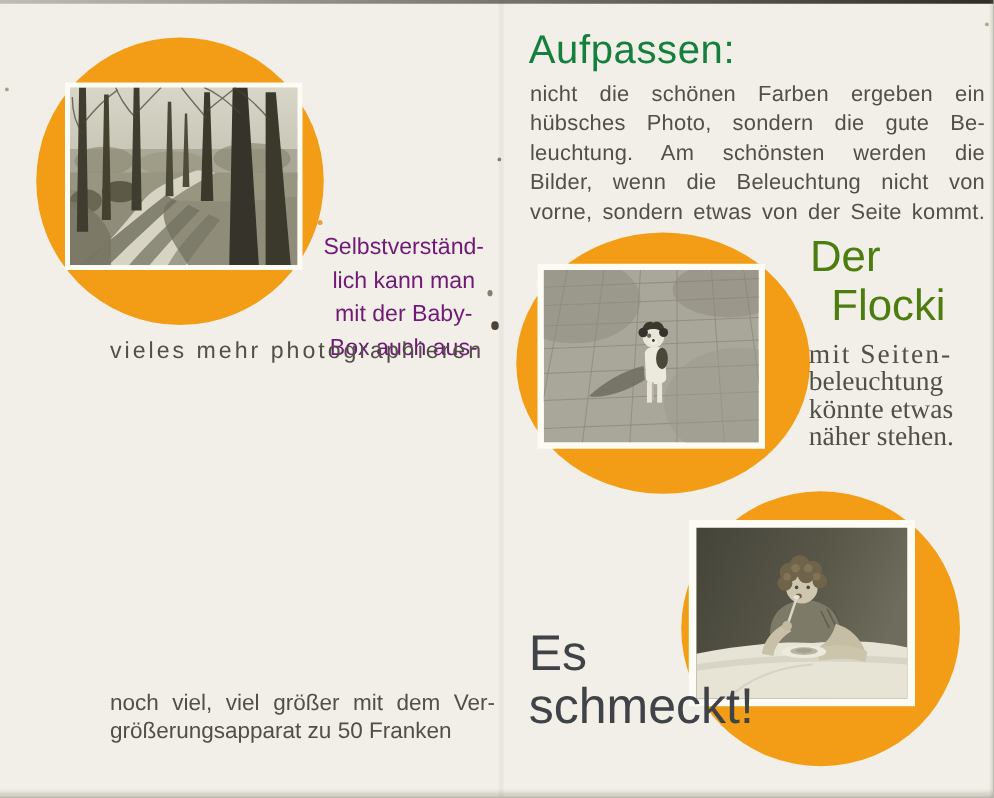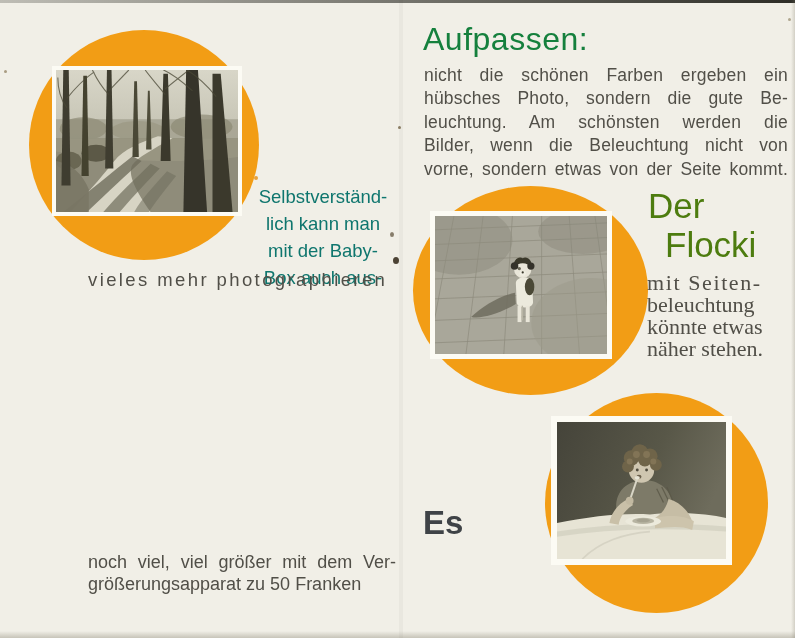--- a/index.html
+++ b/index.html
@@ -21,43 +21,43 @@
 
   .circle{position:absolute;border-radius:50%;background:#f29d15;}
   .photo{position:absolute;background:#fcfbf4;box-sizing:border-box;}
   .photo svg{display:block;width:100%;height:100%;}
 
   .tline{white-space:nowrap;}
   .just{text-align:justify;text-align-last:justify;white-space:normal;}
 
   
   .intro-side{position:absolute;left:249px;top:183px;width:148px;
-    font-size:18.5px;line-height:27px;text-align:center;color:#0f766e;}
+    font-size:18.5px;line-height:27px;text-align:center;color:#701a75;}
   .intro-full{position:absolute;left:88px;top:266px;width:306px;
     font-size:18.5px;line-height:28.5px;color:#514f48;}
   .intro-full .ls{letter-spacing:2.4px;}
   .credit{position:absolute;top:2px;right:16px;font-size:14px;font-weight:bold;
     color:#1d5b57;letter-spacing:.5px;}
   .caption-left{position:absolute;left:88px;top:552px;width:308px;
     font-size:18px;line-height:21.5px;color:#514f48;}
   .caption-left .ls{letter-spacing:1.6px;}
 
   
   .heading-orange{position:absolute;left:423px;top:21px;font-size:32px;
     color:#15803d;letter-spacing:.5px;}
   .para-right{position:absolute;left:424px;top:64px;width:364px;
     font-size:17.5px;line-height:23.4px;color:#514f48;letter-spacing:.2px;}
   .flocki-title{position:absolute;left:648px;top:186px;font-size:35px;
     line-height:39px;color:#4d7c0f;}
   .flocki-title .ind{margin-left:17px;}
   .flocki-caption{position:absolute;left:647px;top:272px;font-size:22px;
     line-height:22px;color:#514f48;font-family:Liberation Serif, serif;}
   .flocki-caption .ls{letter-spacing:1.6px;}
-  .schmeckt{position:absolute;left:423px;top:502px;font-size:33px;
-    line-height:42px;color:#3f4347;font-weight:bold;}
+  .schmeckt{position:absolute;left:423px;top:502px;font-size:40px;
+    line-height:42px;color:#3f4347;}
 </style>
 </head>
 <body>
 
 <div class="scan">
 
   <svg width="0" height="0" style="position:absolute">
     <defs>
       <linearGradient id="skyg" x1="0" y1="0" x2="0" y2="1">
         <stop offset="0" stop-color="#d8d6c8"></stop>
@@ -235,20 +235,21 @@
       <path d="M132,90 C146,94 156,104 160,116 L156,124 C142,118 128,120 118,122 L116,112 C126,106 130,98 132,90 Z" fill="#c6bda5"></path>
       <path d="M116,112 C134,108 152,110 162,116 L160,126 C144,120 128,124 116,124 Z" fill="#cdc4ac"></path>
       <ellipse cx="102" cy="116" rx="21" ry="6" fill="#eceadc"></ellipse>
       <ellipse cx="102" cy="115.5" rx="13" ry="3.6" fill="#b7b4a2"></ellipse>
       <ellipse cx="102" cy="115" rx="8" ry="2.2" fill="#a5a290"></ellipse>
     </svg>
   </div>
 
   <div class="schmeckt">
     <div class="tline">Es</div>
+    <div class="tline">schmeckt!</div>
   </div>
 
   <div class="fold"></div>
   <div class="speck" style="left:390px;top:232px;width:4px;height:5px;background:#6d604c;opacity:.8;"></div>
   <div class="speck" style="left:393px;top:257px;width:6px;height:7px;background:#4c4334;"></div>
   <div class="speck" style="left:398px;top:126px;width:3px;height:3px;background:#8a7d63;"></div>
   <div class="speck" style="left:4px;top:70px;width:3px;height:3px;background:#a99c82;"></div>
   <div class="speck" style="left:788px;top:18px;width:3px;height:3px;background:#b0a78f;"></div>
   <div class="speck" style="left:254px;top:176px;width:4px;height:4px;background:#e8a13c;"></div>
   <div class="edge-top"></div>

